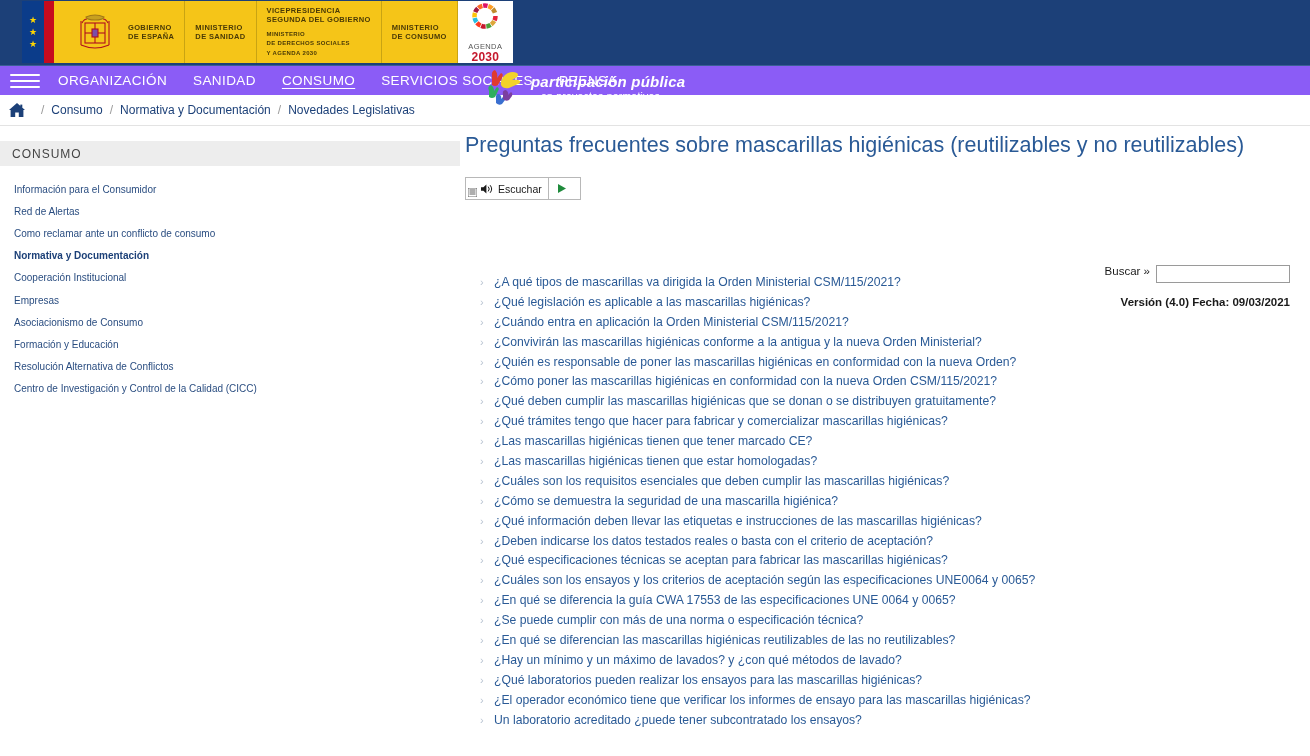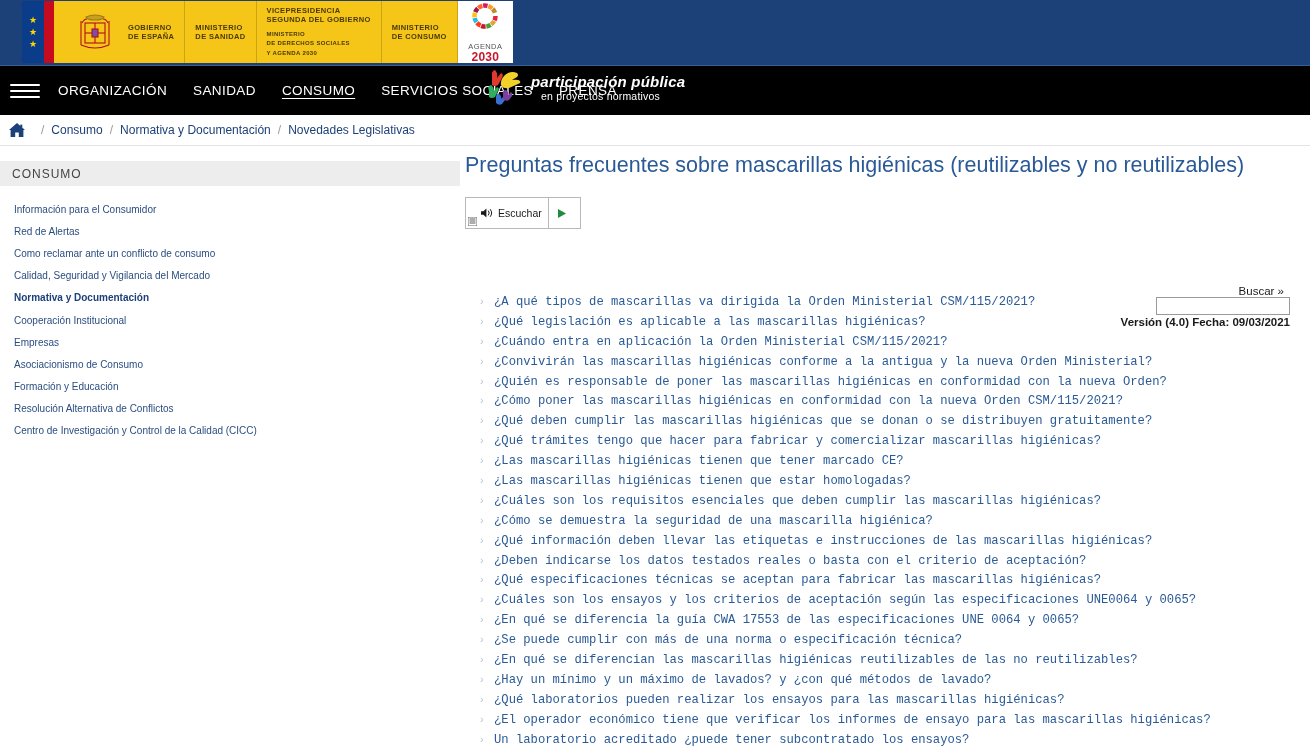--- a/index.html
+++ b/index.html
@@ -97,22 +97,22 @@
     font-size: 7.5px; color: #555; letter-spacing: .4px;
     margin-top: 11px; font-family: "Liberation Sans", sans-serif;
   }
   .agenda .a-num {
     font-size: 12px; color: #c5192d; font-weight: bold;
     letter-spacing: .2px; line-height: 12px;
   }
 
   
   .navbar {
-    height: 50px;
-    background: #000000;
+    height: 30px;
+    background: #8b5cf6;
     border-top: 1px solid #3a5f96;
     display: flex;
     align-items: center;
     position: relative;
   }
   .hamburger {
     margin-left: 10px;
     margin-right: 18px;
     width: 30px; height: 22px;
     display: flex; flex-direction: column;
@@ -216,21 +216,21 @@
     font-weight: normal;
     line-height: 28px;
     font-family: "Liberation Sans", sans-serif;
   }
   .listen-btn {
     margin: 18px 0 0 5px;
     display: inline-flex;
     align-items: stretch;
     border: 1px solid #b8b8b8;
     background: #ffffff;
-    height: 32px;
+    height: 23px;
     cursor: pointer;
     width: 116px;
   }
   .listen-btn .lines { width: 13px; display: flex; align-items: flex-end; justify-content: center; padding-bottom: 2px; }
   .listen-btn .lines svg { display:block; }
   .listen-btn .spk { display: flex; align-items: center; padding-left: 1px; }
   .listen-btn .lbl {
     font-size: 10.5px;
     color: #1a1a1a;
     display: flex; align-items: center;
@@ -241,22 +241,21 @@
     border-left: 1px solid #b8b8b8;
     width: 27px;
     display: flex; align-items: center; justify-content: center;
   }
 
   .search-row {
     position: absolute;
     right: 20px;
     top: 139px;
     display: flex;
-    align-items: flex-end;
-    flex-direction: column;
+    align-items: flex-start;
   }
   .search-row .sl {
     font-size: 11.5px; color: #1a1a1a; margin-right: 6px;
     font-family: "Liberation Sans", sans-serif;
   }
   .search-row input {
     width: 134px; height: 18px;
     border: 1px solid #9a9a9a;
     font-size: 11px;
     padding: 0 3px;
@@ -290,21 +289,21 @@
     color: #b9c4d2;
     font-size: 11px;
     width: 14px;
     flex: 0 0 14px;
     font-family: "Liberation Sans", sans-serif;
   }
   .faq-list li a {
     color: #2a5a96;
     font-size: 12.2px;
     text-decoration: none;
-    font-family: Liberation Mono, monospace;
+    font-family: Liberation Sans, sans-serif;
     white-space: nowrap;
   }
 </style>
 </head>
 <body>
 
 <div class="top-banner">
   <div class="logo-strip">
 
     <div class="flag-bar">
@@ -425,21 +424,20 @@
 </div>
 
 <div class="page">
 
   <div class="sidebar">
     <div class="sidebar-head">CONSUMO</div>
     <nav class="sidebar-list">
       <a href="#">Información para el Consumidor</a>
       <a href="#">Red de Alertas</a>
       <a href="#">Como reclamar ante un conflicto de consumo</a>
-      <a href="#">Calidad, Seguridad y Vigilancia del Mercado</a>
       <a href="#" class="current">Normativa y Documentación</a>
       <a href="#">Cooperación Institucional</a>
       <a href="#">Empresas</a>
       <a href="#">Asociacionismo de Consumo</a>
       <a href="#">Formación y Educación</a>
       <a href="#">Resolución Alternativa de Conflictos</a>
       <a href="#">Centro de Investigación y Control de la Calidad (CICC)</a>
     </nav>
   </div>
 

